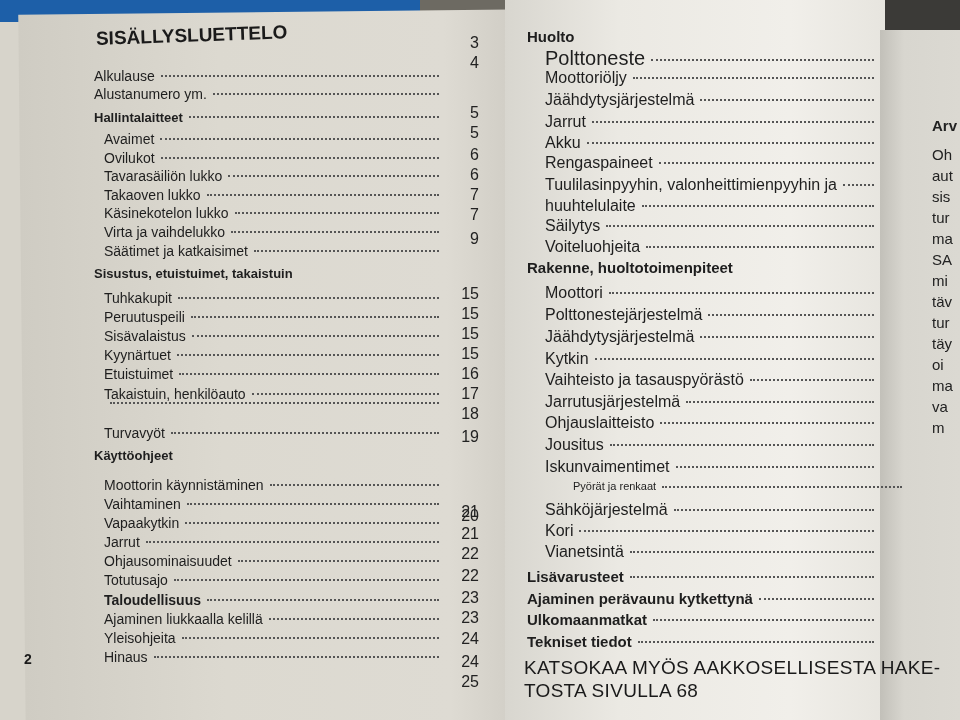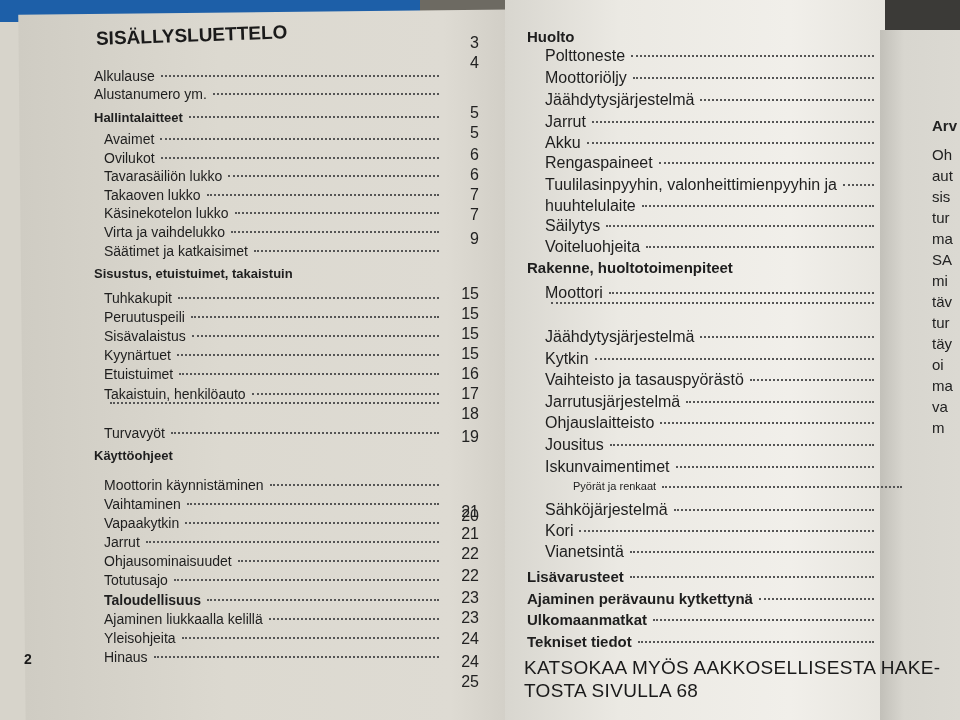--- a/index.html
+++ b/index.html
@@ -196,21 +196,21 @@
     </div>
     <div class="entry" style="top: 649px; left: 104px; width: 341px; font-size: 14px;">
       <span class="label">Hinaus</span>
       <span class="dots"></span>
     </div>
   </div>
 <div id="right-toc">
     <div class="entry bold" style="top: 28px; left: 527px; width: 353px; font-size: 15px;">
       <span class="label">Huolto</span>
     </div>
-    <div class="entry" style="top: 47px; left: 545px; width: 335px; font-size: 16px;">
+    <div class="entry" style="top: 47px; left: 545px; width: 335px; font-size: 20px;">
       <span class="label">Polttoneste</span>
       <span class="dots"></span>
     </div>
     <div class="entry" style="top: 69px; left: 545px; width: 335px; font-size: 16px;">
       <span class="label">Moottoriöljy</span>
       <span class="dots"></span>
     </div>
     <div class="entry" style="top: 91px; left: 545px; width: 335px; font-size: 16px;">
       <span class="label">Jäähdytysjärjestelmä</span>
       <span class="dots"></span>
@@ -244,20 +244,21 @@
       <span class="dots"></span>
     </div>
     <div class="entry bold" style="top: 259px; left: 527px; width: 353px; font-size: 15px;">
       <span class="label">Rakenne, huoltotoimenpiteet</span>
     </div>
     <div class="entry" style="top: 284px; left: 545px; width: 335px; font-size: 16px; justify-content: flex-end;">
       <span class="label">Moottori</span>
       <span class="dots"></span>
     </div>
     <div class="entry" style="top: 306px; left: 545px; width: 335px; font-size: 16px;">
+      <span class="label">Polttonestejärjestelmä</span>
       <span class="dots"></span>
     </div>
     <div class="entry" style="top: 328px; left: 545px; width: 335px; font-size: 16px;">
       <span class="label">Jäähdytysjärjestelmä</span>
       <span class="dots"></span>
     </div>
     <div class="entry" style="top: 350px; left: 545px; width: 335px; font-size: 16px;">
       <span class="label">Kytkin</span>
       <span class="dots"></span>
     </div>

